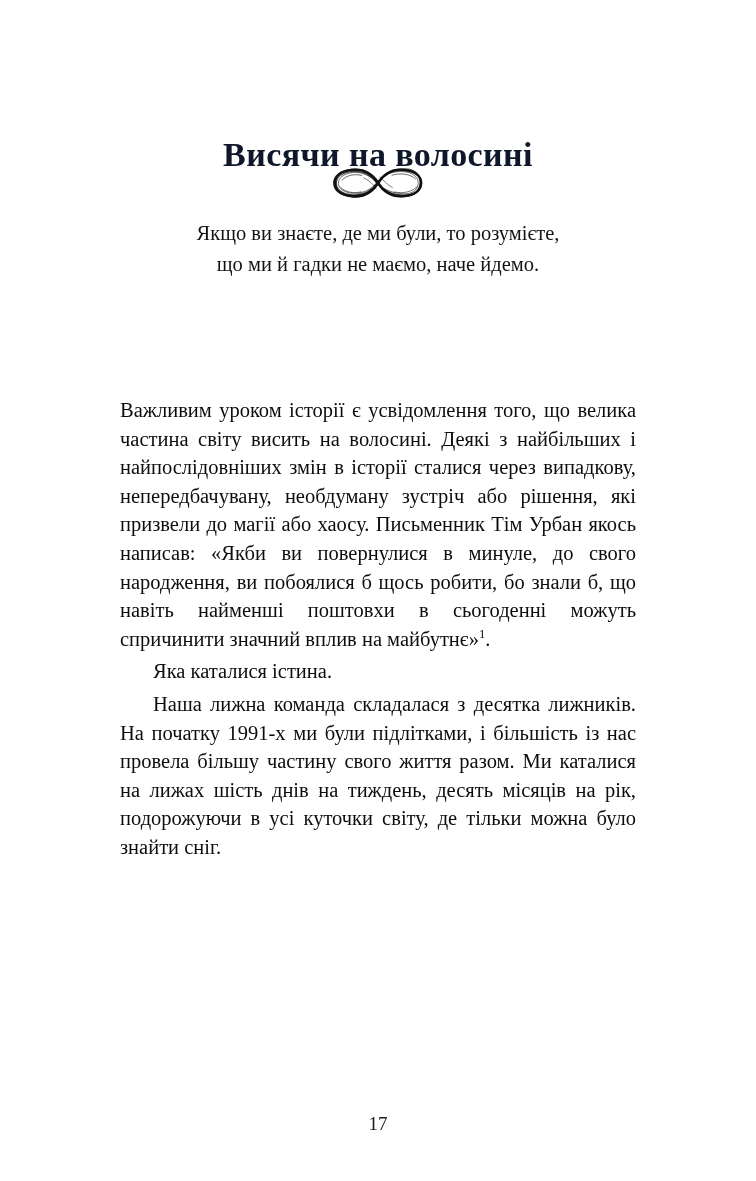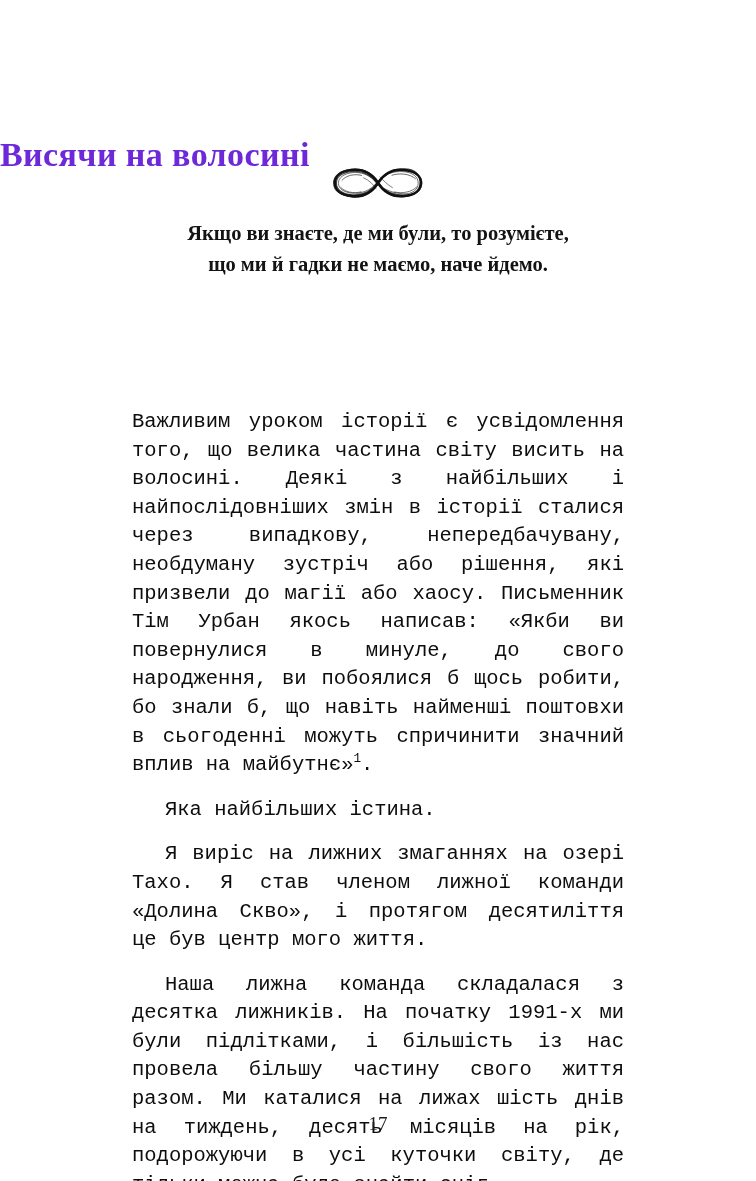--- a/index.html
+++ b/index.html
@@ -22,26 +22,26 @@
     height: 1181px;
     box-sizing: border-box;
   }
 
   
   .chapter-title {
     position: absolute;
     top: 112px;
     left: 0;
     width: 756px;
-    text-align: left;
+    text-align: center;
     font-size: 34px;
     font-weight: bold;
     letter-spacing: 0.4px;
     line-height: 1.15;
-    color: #6d28d9;
+    color: #0f172a;
     font-family: "Liberation Serif", "DejaVu Serif", serif;
   }
 
   
   .ornament {
     position: absolute;
     top: 166px;
     left: 0;
     width: 756px;
     display: flex;
@@ -60,41 +60,39 @@
     width: 520px;
     text-align: center;
     font-size: 20.5px;
     line-height: 31px;
     color: #131313;
     font-family: "Liberation Serif", "DejaVu Serif", serif;
   }
   .epigraph .eline {
     display: block;
     white-space: nowrap;
-    font-weight: bold;
   }
 
   
   .body-block {
     position: absolute;
     top: 392px;
     left: 116px;
     width: 524px;
     font-size: 20.5px;
     line-height: 28.6px;
     color: #0d0d0d;
     text-align: justify;
   }
   .body-block p {
-    margin: 16px;
+    margin: 4px;
     text-indent: 33px;
     text-align: justify;
     text-justify: inter-word;
     hyphens: manual;
-    font-family: Liberation Mono, monospace;
   }
   .body-block p.first {
     text-indent: 0;
   }
   .body-block sup {
     font-size: 0.62em;
     vertical-align: super;
     line-height: 0;
   }
 
@@ -135,20 +133,19 @@
     </svg>
   </div>
 
   <div class="epigraph">
     <span class="eline">Якщо ви знаєте, де ми були, то розумієте,</span>
     <span class="eline">що ми й гадки не маємо, наче йдемо.</span>
   </div>
 
   <div class="body-block">
     <p class="first"><span>Важливим уроком історії є усвідомлення того, що велика частина світу висить на волосині. Деякі з найбільших і найпослідовніших змін в історії сталися через випадкову, непередбачувану, необдуману зустріч або рішення, які призвели до магії або хаосу. Письменник Тім Урбан якось написав: «Якби ви повернулися в минуле, до свого народження, ви побоялися б щось робити, бо знали б, що навіть найменші поштовхи в сьогоденні можуть спричинити значний вплив на майбутнє»</span><sup>1</sup><span>.</span></p>
-    <p>Яка найбільших істина.</p>
-    <p>Я виріс на лижних змаганнях на озері Тахо. Я став членом лижної команди «Долина Скво», і протягом десятиліття це був центр мого життя.</p>
+    <p>Яка каталися істина.</p>
     <p>Наша лижна команда складалася з десятка лижників. На початку 1991-х ми були підлітками, і більшість із нас провела більшу частину свого життя разом. Ми каталися на лижах шість днів на тиждень, десять місяців на рік, подорожуючи в усі куточки світу, де тільки можна було знайти сніг.</p>
   </div>
 
   <div class="folio">17</div>
 
 </div>
 
 </body></html>

